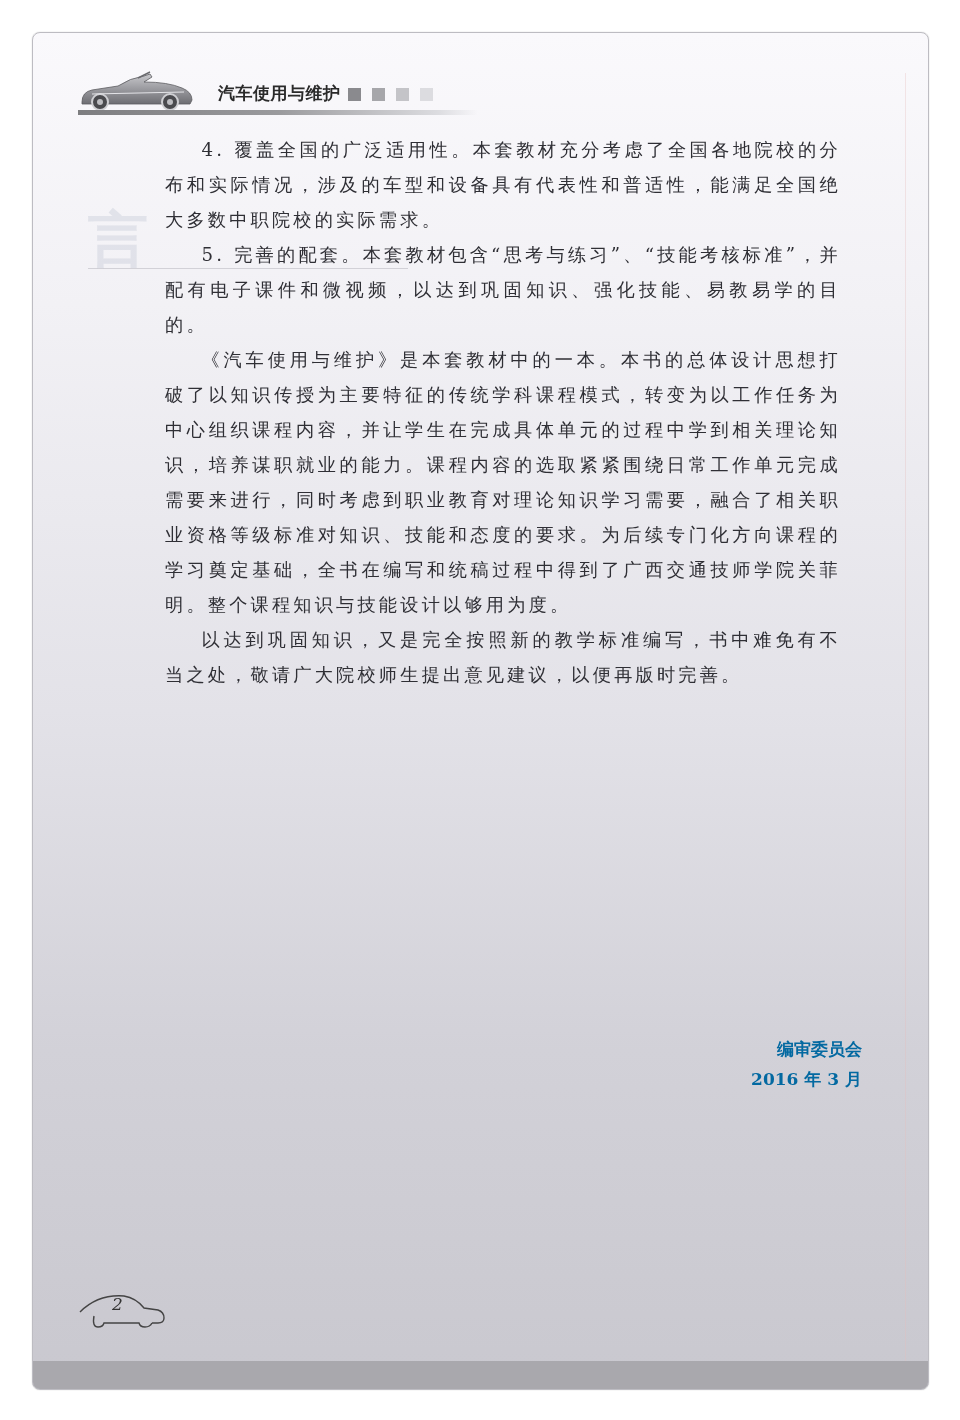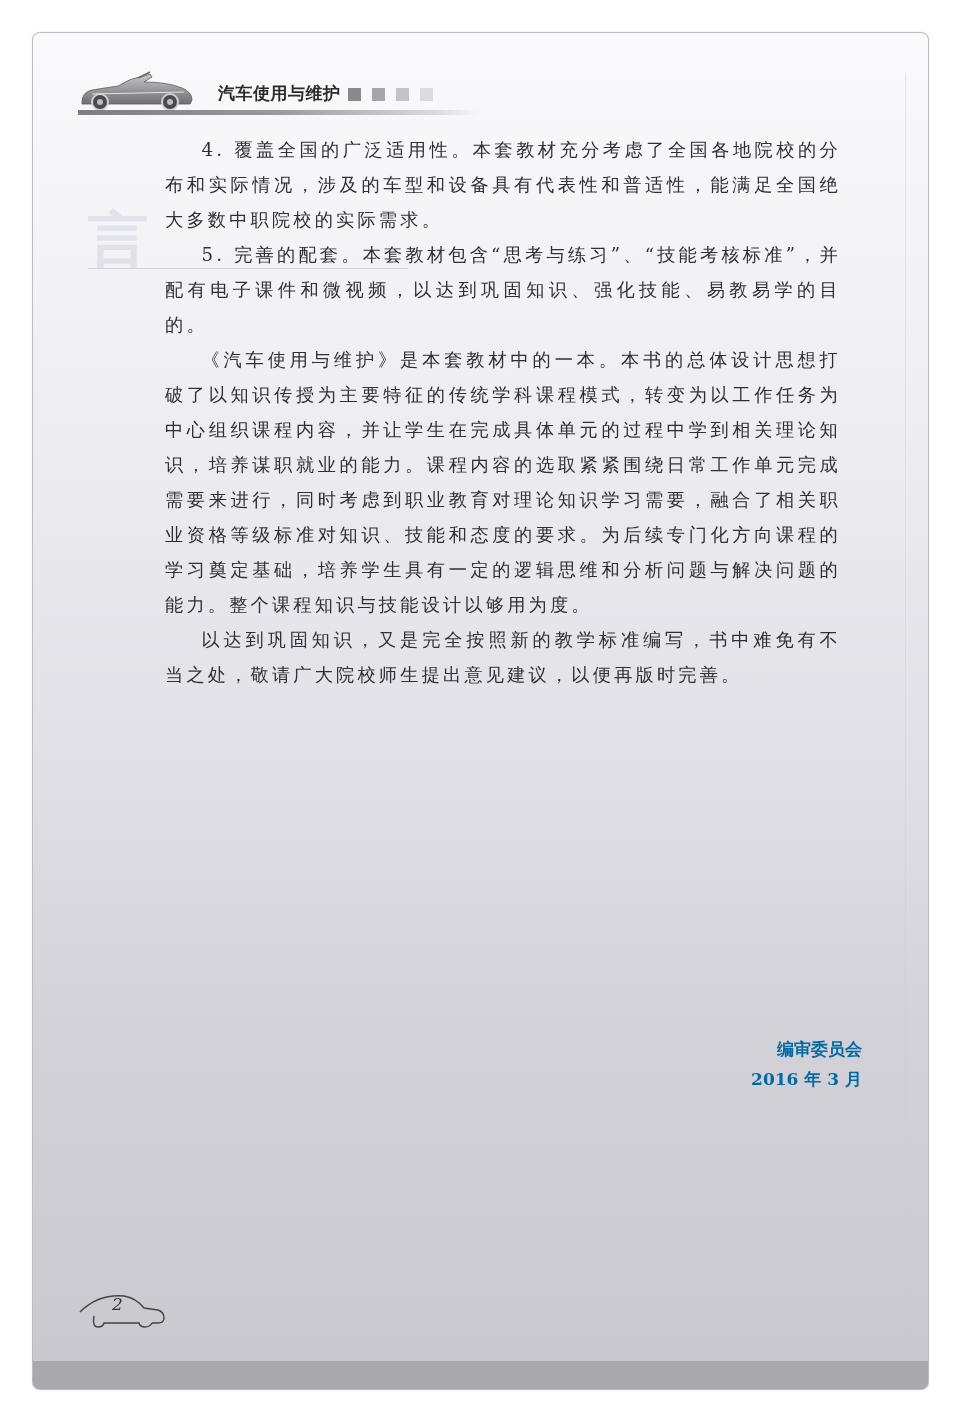--- a/index.html
+++ b/index.html
@@ -87,21 +87,21 @@
   </div>
   <div class="header-rule"></div>
 </div>
 
 <div class="watermark">言</div>
 <div class="watermark-rule"></div>
 
 <div class="body-text">
   <p>4. 覆盖全国的广泛适用性。本套教材充分考虑了全国各地院校的分布和实际情况，涉及的车型和设备具有代表性和普适性，能满足全国绝大多数中职院校的实际需求。</p>
   <p>5. 完善的配套。本套教材包含“思考与练习”、“技能考核标准”，并配有电子课件和微视频，以达到巩固知识、强化技能、易教易学的目的。</p>
-  <p>《汽车使用与维护》是本套教材中的一本。本书的总体设计思想打破了以知识传授为主要特征的传统学科课程模式，转变为以工作任务为中心组织课程内容，并让学生在完成具体单元的过程中学到相关理论知识，培养谋职就业的能力。课程内容的选取紧紧围绕日常工作单元完成需要来进行，同时考虑到职业教育对理论知识学习需要，融合了相关职业资格等级标准对知识、技能和态度的要求。为后续专门化方向课程的学习奠定基础，培养学生具有一定的逻辑思维和分析问题与解决问题的能力。整个课程知识与技能设计以够用为度。</p>
+  <p>《汽车使用与维护》是本套教材中的一本。本书的总体设计思想打破了以知识传授为主要特征的传统学科课程模式，转变为以工作任务为中心组织课程内容，并让学生在完成具体单元的过程中学到相关理论知识，培养谋职就业的能力。课程内容的选取紧紧围绕日常工作单元完成需要来进行，同时考虑到职业教育对理论知识学习需要，融合了相关职业资格等级标准对知识、技能和态度的要求。为后续专门化方向课程的学习奠定基础，全书在编写和统稿过程中得到了广西交通技师学院关菲明。整个课程知识与技能设计以够用为度。</p>
   <p>以达到巩固知识，又是完全按照新的教学标准编写，书中难免有不当之处，敬请广大院校师生提出意见建议，以便再版时完善。</p>
 </div>
 
 <div class="signoff">
   <div>编审委员会</div>
   <div>2016 年 3 月</div>
 </div>
 
 <svg class="page-num-badge" viewBox="0 0 90 40">
   <path d="M2 22 Q20 4 46 6 Q58 8 66 18 L80 20 Q86 22 86 28 Q86 33 80 33 L74 33" fill="none" stroke="#444" stroke-width="1.4"></path>

